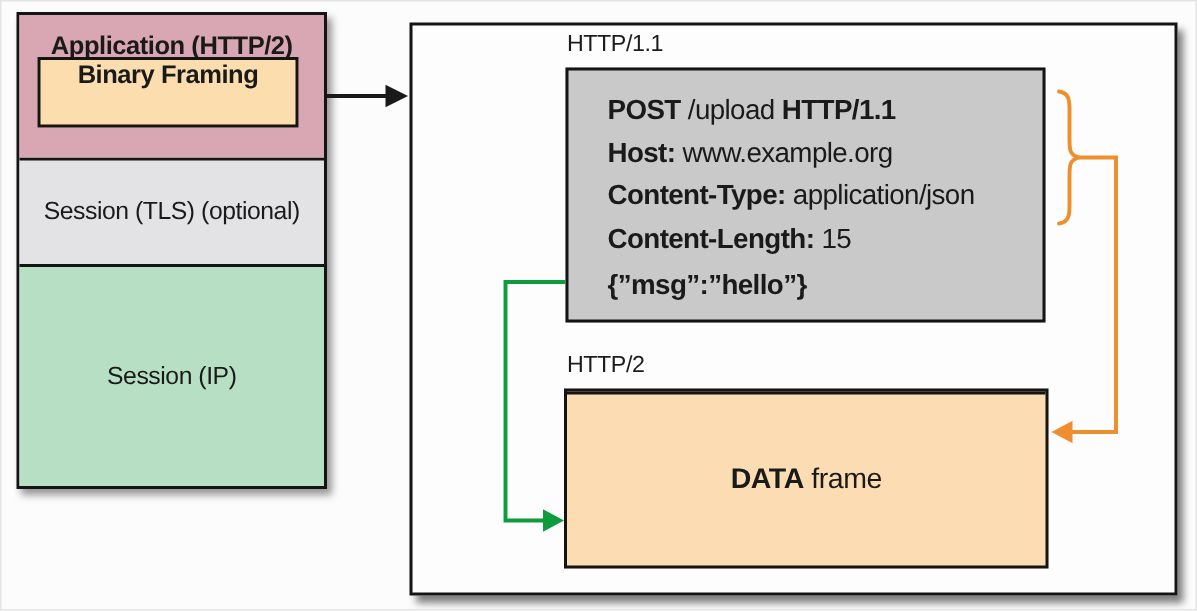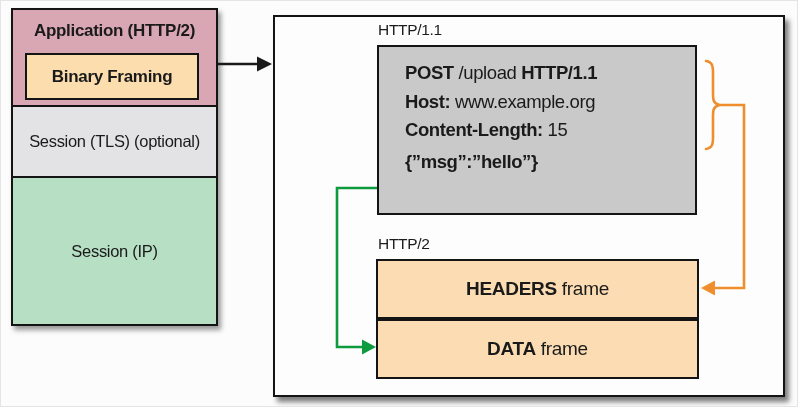--- a/index.html
+++ b/index.html
@@ -16,23 +16,23 @@
     box-shadow:3px 4px 5px rgba(0,0,0,0.40);
   }
   .layer{box-sizing:border-box;display:flex;align-items:center;justify-content:center;
          text-align:center;letter-spacing:-0.3px;}
   .layer-app{height:95px;flex:none;position:relative;display:block;}
   .layer-app .app-label{
     height:42px;display:flex;align-items:center;justify-content:center;
     font-weight:700;font-size:17px;letter-spacing:-0.3px;
   }
   .binary-box{
-    position:absolute;left:12px;top:43px;width:174px;height:47px;
+    position:absolute;left:12px;top:28px;width:174px;height:47px;
     border:2.5px solid #141414;box-sizing:border-box;
-    display:flex;align-items:center;justify-content:center;
+    display:flex;align-items:flex-start;justify-content:center;
     font-weight:700;font-size:17px;letter-spacing:-0.3px;
   }
   .layer-session{height:71px;flex:none;border-top:2.5px solid #141414;font-size:16.5px;}
   .layer-transport{height:73px;flex:none;border-top:2.5px solid #141414;font-size:16.5px;}
   .layer-network{flex:1;border-top:2.5px solid #141414;font-size:16.5px;}
   
   .panel{
     position:absolute;left:272px;top:14px;width:512px;height:382px;
     border:2.5px solid #141414;box-sizing:border-box;background:#fdfdfd;
     box-shadow:4px 5px 5px rgba(0,0,0,0.50);
@@ -79,30 +79,28 @@
       <span>Session (IP)</span>
     </div>
   </div>
 
   <div class="panel">
     <div class="proto-label label-http11">HTTP/1.1</div>
 
     <div class="request-box" style="background-color: rgb(201, 201, 201);">
       <div class="req-line"><b>POST</b><span> /upload </span><b>HTTP/1.1</b></div>
       <div class="req-line"><b>Host:</b><span> www.example.org</span></div>
+      <div class="req-line"><b>Content-Type:</b><span> application/json</span></div>
       <div class="req-line"><b>Content-Length:</b><span> 15</span></div>
       <div class="req-body">{”msg”:”hello”}</div>
     </div>
 
     <div class="proto-label label-http2">HTTP/2</div>
 
     <div class="frames-box" style="background-color: rgb(252, 221, 179);">
-      <div class="frame-row frame-row-headers">
-        <span><b>HEADERS</b><span> frame</span></span>
-      </div>
       <div class="frame-row frame-row-data">
         <span><b>DATA</b><span> frame</span></span>
       </div>
     </div>
   </div>
 
   <svg class="overlay" viewBox="0 0 798 407">
 
     <line x1="217" y1="63" x2="258" y2="63" stroke-width="2.6" stroke="#1a1a1a"></line>
     <polygon points="271,63 256,55.5 256,70.5" fill="#1a1a1a"></polygon>

